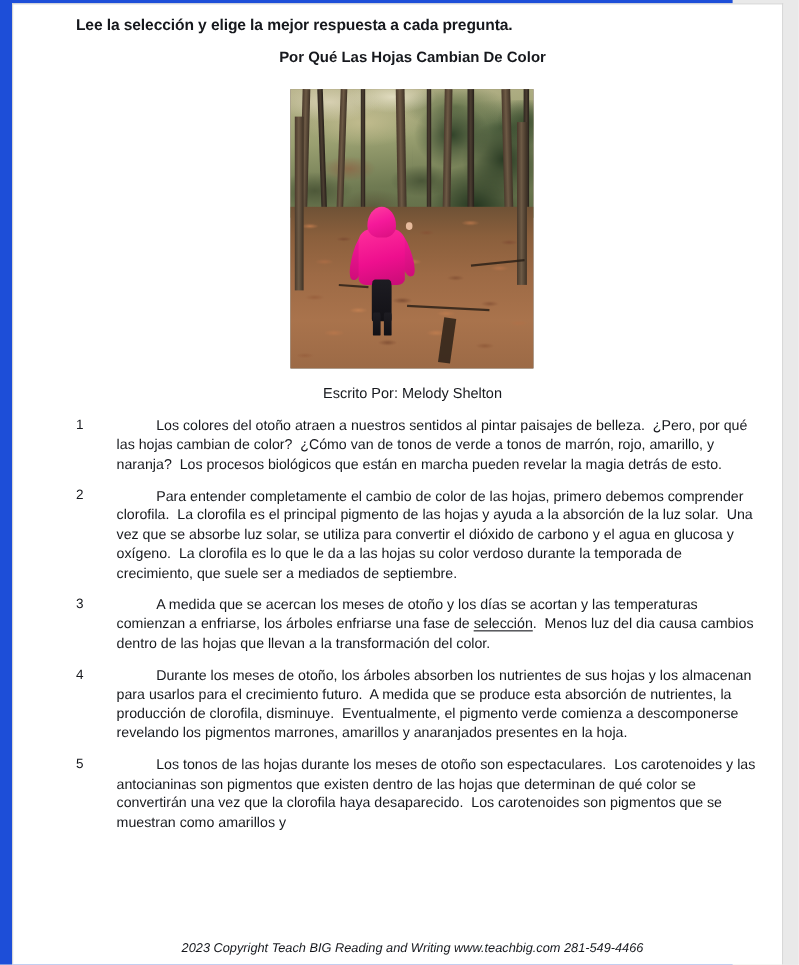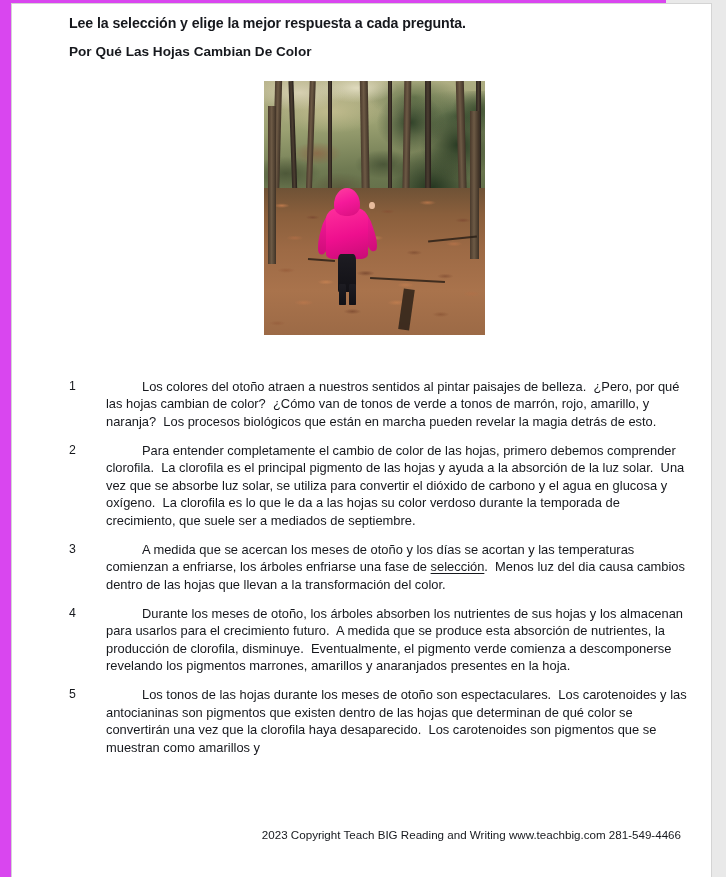--- a/index.html
+++ b/index.html
@@ -13,21 +13,21 @@
   }
   body {
     font-family: "Liberation Sans", sans-serif;
     color: #16181d;
   }
 
   .viewport {
     position: relative;
     width: 666px;
     height: 877px;
-    background: #d946ef;
+    background: #1d4ed8;
     box-sizing: border-box;
   }
 
   
   .page {
     position: absolute;
     left: 11px;
     top: 3px;
     width: 701px;
     height: 874px;
@@ -62,21 +62,21 @@
 
   .title {
     position: absolute;
     left: 57px;
     top: 40px;
     width: 612px;
     font-size: 13.6px;
     font-weight: bold;
     line-height: 1.25;
     color: #16181d;
-    text-align: left;
+    text-align: center;
   }
 
   
   .photo-wrap {
     position: absolute;
     left: 252px;
     top: 77px;
     width: 221px;
     height: 254px;
     overflow: hidden;
@@ -132,26 +132,27 @@
     white-space: pre-wrap;
   }
   .para .ptext u {
     text-decoration: underline;
     text-underline-offset: 1.5px;
   }
 
   .footer {
     position: absolute;
     left: 57px;
-    top: 823px;
+    top: 850px;
     width: 612px;
-    text-align: right;
+    text-align: center;
     font-size: 11.6px;
     line-height: 1.3;
     color: #16181d;
+    font-style: italic;
   }
 
   
   .ph-layer { position: absolute; }
 
   .sky-canopy {
     left: 0; top: 0; width: 100%; height: 46%;
     background:
       radial-gradient(ellipse 30% 22% at 16% 10%, rgba(222,214,186,0.85), rgba(222,214,186,0) 70%),
       radial-gradient(ellipse 26% 18% at 42% 6%, rgba(236,230,205,0.8), rgba(236,230,205,0) 70%),
@@ -281,20 +282,21 @@
           <div class="ph-layer person-legs" style="left:34%;   top:80%;   width:3.2%; height:8%;"></div>
           <div class="ph-layer person-legs" style="left:38.5%; top:80%;   width:3.2%; height:8%;"></div>
 
           <div class="ph-layer twig" style="left:48%; top:78%; width:34%; height:0.9%; transform:rotate(3deg);"></div>
           <div class="ph-layer twig" style="left:62%; top:82%; width:5%;  height:16%; transform:rotate(8deg);"></div>
           <div class="ph-layer twig" style="left:74%; top:62%; width:22%; height:0.7%; transform:rotate(-6deg);"></div>
           <div class="ph-layer twig" style="left:20%; top:70%; width:12%; height:0.6%; transform:rotate(4deg);"></div>
         </div>
       </div>
 
+      <div class="caption">Escrito Por: Melody Shelton</div>
 
       <div class="body-block">
 
         <div class="para">
           <span class="num">1</span>
           <span class="ptext">Los colores del otoño atraen a nuestros sentidos al pintar paisajes de belleza.  ¿Pero, por qué las hojas cambian de color?  ¿Cómo van de tonos de verde a tonos de marrón, rojo, amarillo, y naranja?  Los procesos biológicos que están en marcha pueden revelar la magia detrás de esto.</span>
         </div>
 
         <div class="para">
           <span class="num">2</span>

